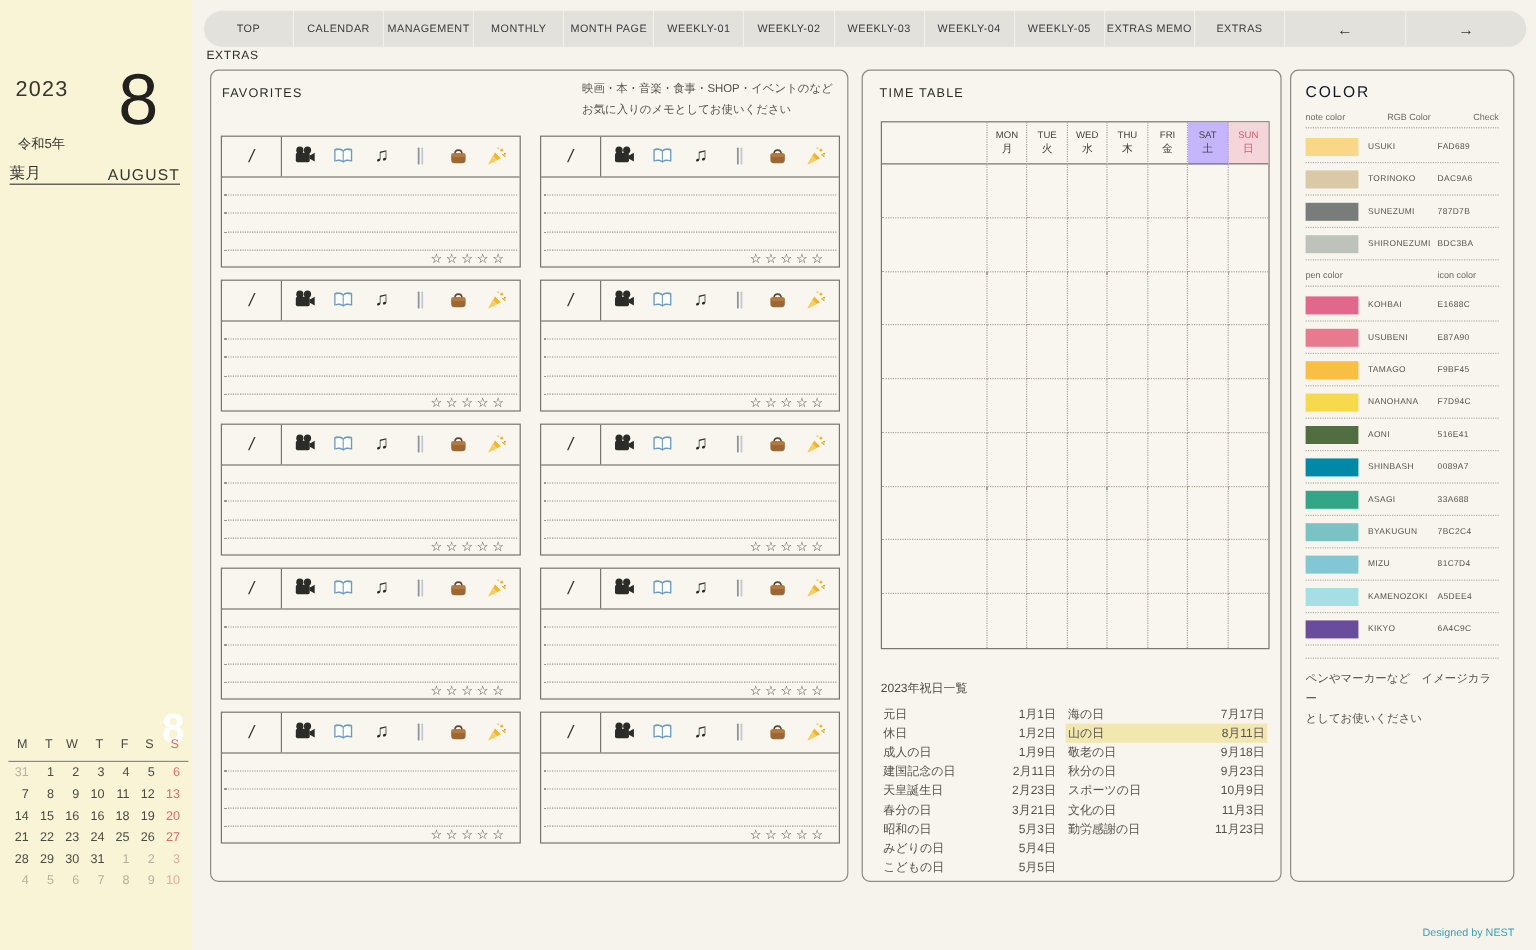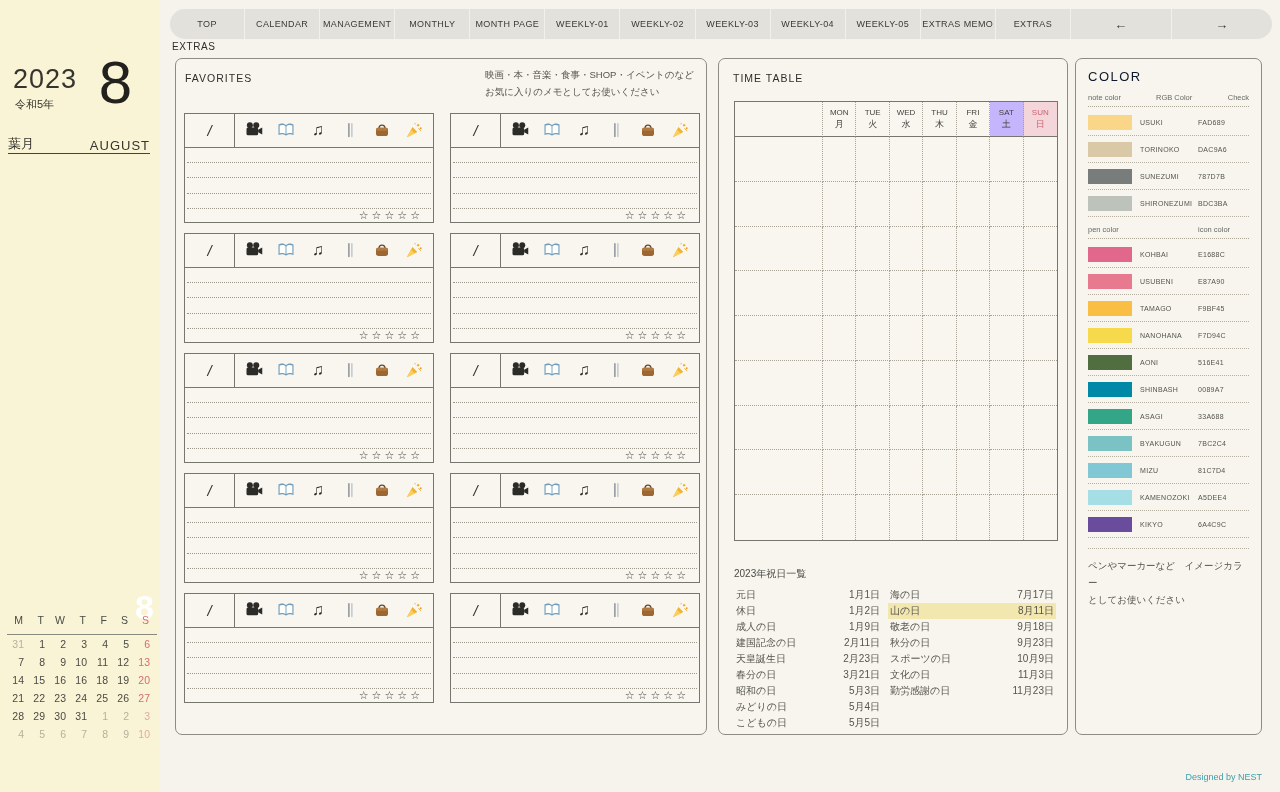--- a/index.html
+++ b/index.html
@@ -3,22 +3,22 @@
 <meta charset="utf-8">
 <style>
   * { margin:0; padding:0; box-sizing:border-box; }
   html,body { width:1280px; height:792px; overflow:hidden;
     font-family:"Liberation Sans","DejaVu Sans",sans-serif;
     background:#f5f3ec; color:#3a3a36; }
 
   
   .sidebar { position:absolute; left:0; top:0; width:160px; height:792px;
     background:#faf4d6; }
-  .year { position:absolute; left:13px; top:64px; font-size:27px; letter-spacing:1px; color:#35342f; }
-  .era { position:absolute; left:15px; top:97px; font-size:11px; color:#35342f; }
+  .year { position:absolute; left:13px; top:64px; font-size:18px; letter-spacing:1px; color:#35342f; }
+  .era { position:absolute; left:15px; top:112px; font-size:11px; color:#35342f; }
   .month-num { position:absolute; right:28px; top:48px; font-size:60px; color:#22211e; }
   .month-line { position:absolute; left:8px; right:10px; top:132px; height:22px;
     border-bottom:1.5px solid #44433e; display:flex; justify-content:space-between; align-items:flex-end; }
   .month-ja { font-size:13px; color:#35342f; }
   .month-en { font-size:13px; letter-spacing:1px; color:#35342f; }
   .cal-wm { position:absolute; right:6px; top:588px; font-size:34px; font-weight:bold; color:#ffffff; }
   .mini-cal { position:absolute; left:7px; top:614px; width:150px; }
   .cal-head,.cal-grid { display:grid; grid-template-columns:repeat(7,21px); }
   .cal-h { height:18px; font-size:10.5px; color:#4a4a45; text-align:right; padding-right:5px; }
   .cal-head { border-bottom:1px solid #8a897f; padding-bottom:2px; margin-bottom:3px; }

